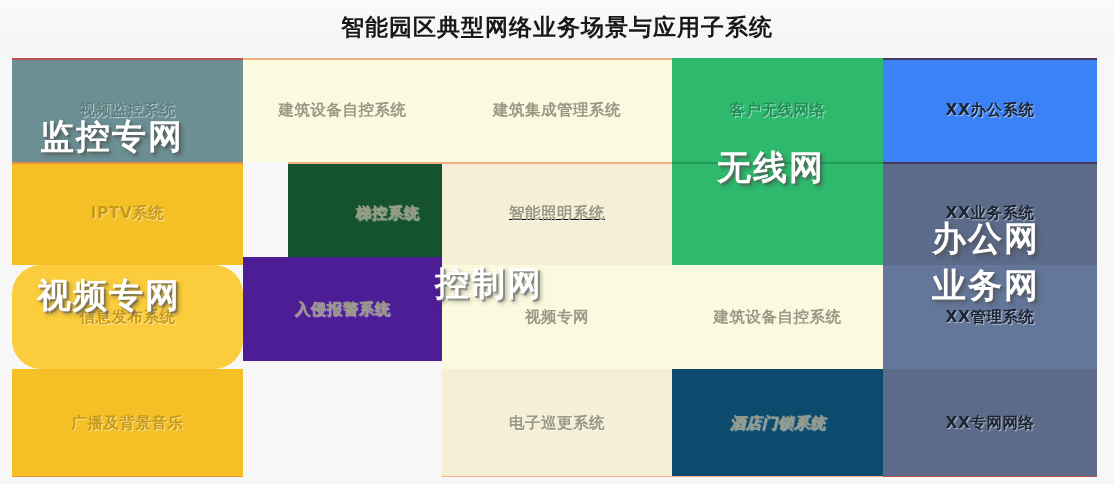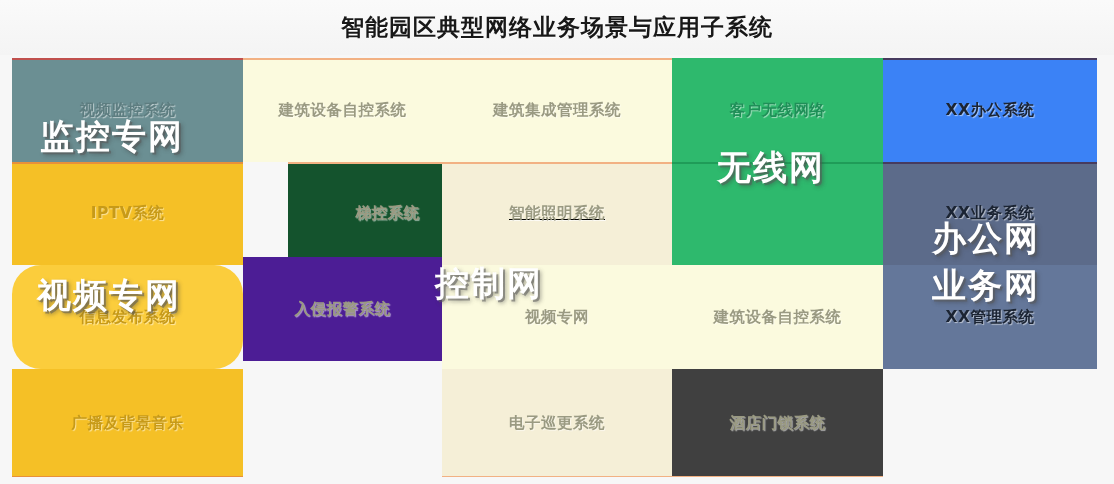--- a/index.html
+++ b/index.html
@@ -176,25 +176,29 @@
     <div class="hr-bot" style="background:#e8903a;"></div>
     <span class="cell-label lbl-dim-gold">广播及背景音乐</span>
   </div>
 
 
   <div class="grid-cell" style="left:430px; top:311px; width:230px; height:108px; background:#f5efd7;">
     <div class="hr-bot" style="background:#f2b183;"></div>
     <span class="cell-label lbl-dim-olive">电子巡更系统</span>
   </div>
 
-  <div class="grid-cell" style="left:660px; top:311px; width:211px; height:108px; background:#404040;">
+  <div class="grid-cell" style="left:660px; top:311px; width:211px; height:108px; background:#0c4a6e;font-style:italic;">
     <div class="hr-bot" style="background:#f2b183;"></div>
     <span class="cell-label lbl-dim-olive">酒店门锁系统</span>
   </div>
 
+  <div class="grid-cell" style="left:871px; top:311px; width:214px; height:108px; background:#5c6b8a;">
+    <div class="hr-bot" style="background:#c0504d;"></div>
+    <span class="cell-label lbl-dim-navy">XX专网网络</span>
+  </div>
 
   <div class="overlay-label" style="left:28px; top:56px;">监控专网</div>
 
   <div class="overlay-label" style="left:25px; top:215px;text-align:right;">视频专网</div>
 
   <div class="overlay-label" style="left:423px; top:203px;">控制网</div>
 
   <div class="overlay-label" style="left:705px; top:87px;">无线网</div>
 
   <div class="overlay-label" style="left:920px; top:158px;">办公网</div>

